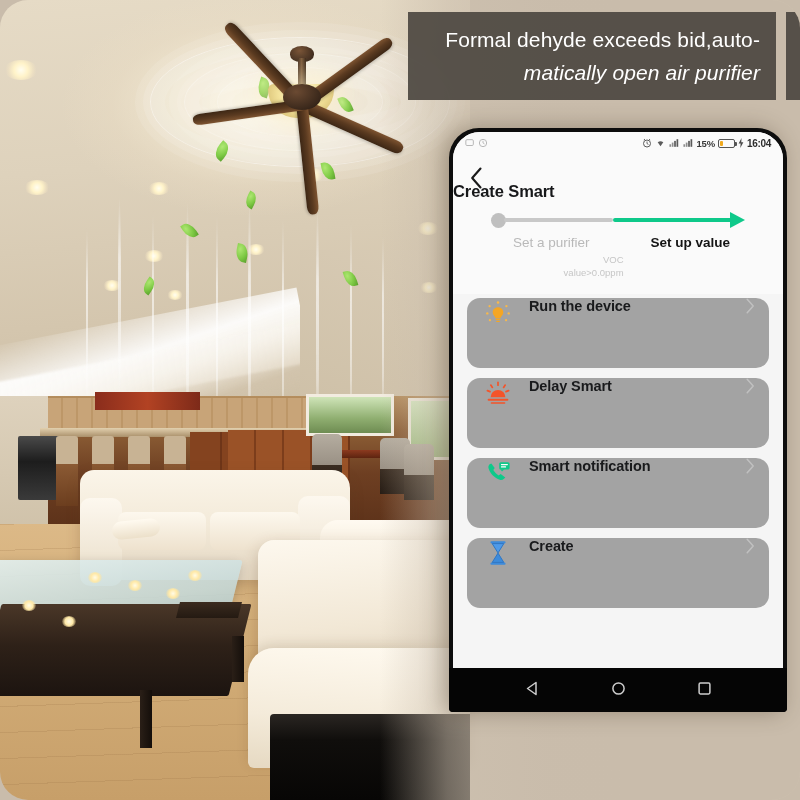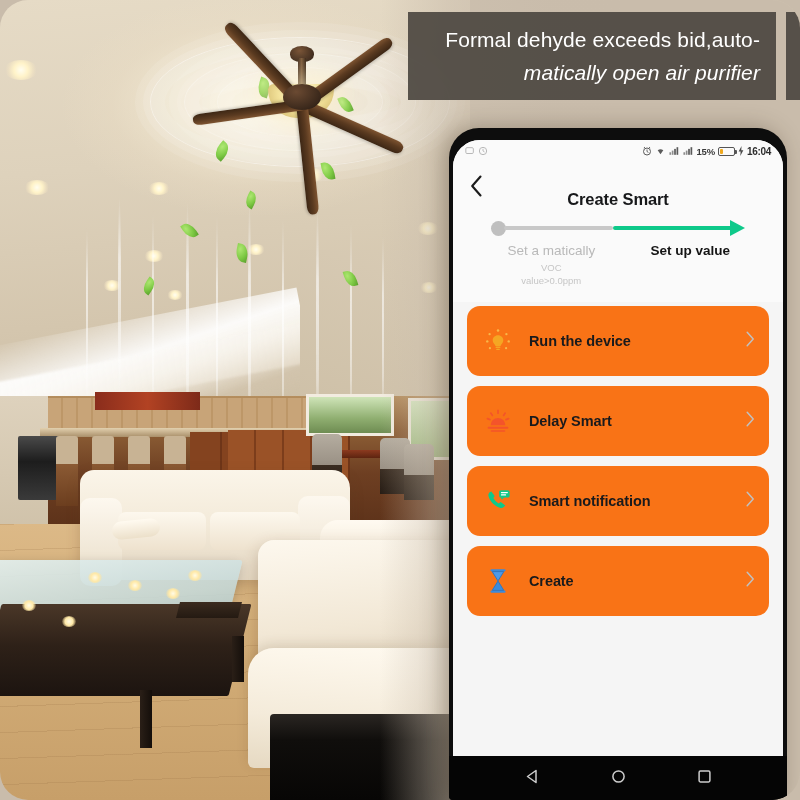--- a/index.html
+++ b/index.html
@@ -281,24 +281,24 @@
   .caption .l1 { display: block; }
   .caption .l2 { display: block; font-style: italic; }
   .caption-edge {
     position: absolute; left: 786px; top: 12px; width: 18px; height: 88px;
     background: rgba(78,72,66,0.93);
   }
 
   
   .phone {
     position: absolute; left: 449px; top: 128px;
-    width: 338px; height: 672px;
+    width: 338px; height: 584px;
     background: #0d0d0d;
     border-radius: 30px 30px 4px 4px;
-    padding: 12px 4px 0 4px;
+    padding: 4px 4px 0 4px;
     box-shadow: -5px 0 22px rgba(60,45,30,0.35);
     overflow: hidden;
   }
   .screen {
     position: relative;
     width: 330px; height: 624px;
     background: #f5f5f5;
     border-radius: 27px 27px 0 0;
     overflow: hidden;
   }
@@ -334,21 +334,21 @@
     position: relative;
     height: 48px; background: #fafafa;
     display: flex; align-items: center;
   }
   .back-btn {
     width: 46px; height: 48px;
     display: flex; align-items: center; justify-content: center;
     cursor: pointer;
   }
   .nav-title {
-    position: absolute; left: 0; right: 0; text-align: center;
+    position: absolute; left: 0; right: 0; text-align: left;
     font-size: 16.5px; font-weight: bold; color: #17181a;
     letter-spacing: -0.1px;
     margin-top: 27px;
   }
 
   
   .stepper {
     position: relative; height: 92px; background: #fafafa;
     padding: 10px 26px 0 26px;
   }
@@ -369,29 +369,29 @@
     position: absolute; right: 0; top: 0;
     width: 0; height: 0;
     border-left: 15px solid #0ec98a;
     border-top: 8px solid transparent;
     border-bottom: 8px solid transparent;
   }
   .steplabels { display: flex; margin-top: 7px; }
   .step-a { width: 52%; text-align: center; }
   .step-b { width: 48%; text-align: center; }
   .step-title-off { font-size: 13.5px; color: #b9b9b9; font-weight: 500; }
-  .step-sub { font-size: 9.5px; color: #c6c6c6; line-height: 13px; margin-top: 3px; }
+  .step-sub { font-size: 9.5px; color: #c6c6c6; line-height: 13px; margin-top: 3px; text-align: right; }
   .step-title-on { font-size: 13.5px; color: #141414; font-weight: bold; }
 
   
   .list { padding: 4px 14px 0 14px; background: #f5f5f5; }
   .card {
-    display: flex; align-items: center;
+    display: flex; 
     height: 70px;
-    background: #f97316;
+    background: #a3a3a3;
     border-radius: 13px;
     margin-bottom: 10px;
     padding: 0 14px 0 16px;
     cursor: pointer;
   }
   .card-ico {
     width: 30px; height: 30px;
     display: flex; align-items: center; justify-content: center;
     flex: 0 0 30px;
   }
@@ -582,21 +582,21 @@
 
       <div class="stepper">
         <div class="track">
           <div class="track-dot"></div>
           <div class="track-gray"></div>
           <div class="track-green"></div>
           <div class="track-arrow"></div>
         </div>
         <div class="steplabels">
           <div class="step-a">
-            <div class="step-title-off">Set a matically</div>
+            <div class="step-title-off">Set a purifier</div>
             <div class="step-sub">
               <div>VOC</div>
               <div>value&gt;0.0ppm</div>
             </div>
           </div>
           <div class="step-b">
             <div class="step-title-on">Set up value</div>
           </div>
         </div>
       </div>

